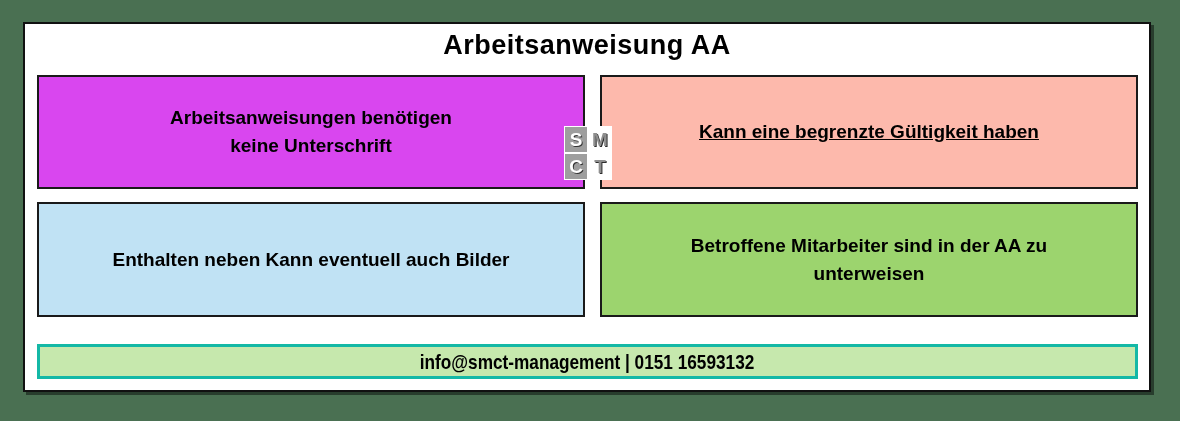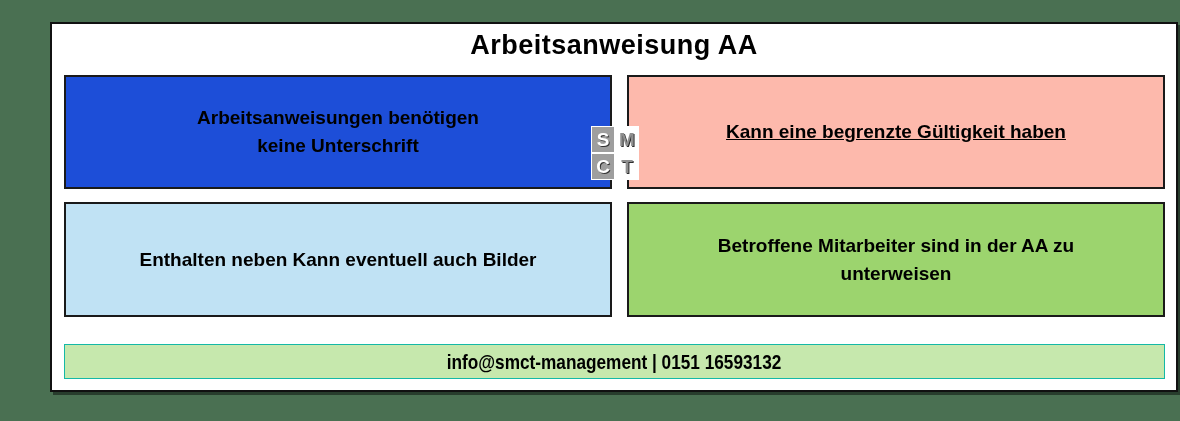--- a/index.html
+++ b/index.html
@@ -17,21 +17,20 @@
   }
   #panel {
     position: absolute;
     left: 23px;
     top: 22px;
     width: 1124px;
     height: 366px;
     background: #ffffff;
     border: 2px solid #111111;
     box-shadow: 3px 3px 0 rgba(0,0,0,0.45);
-    margin-left: 27px;
   }
   .title {
     position: absolute;
     left: 0;
     top: 6px;
     width: 100%;
     text-align: center;
     font-size: 27px;
     font-weight: bold;
     color: #000000;
@@ -57,21 +56,21 @@
   #box-tl { left: 12px; top: 51px;  width: 548px; height: 114px; }
   #box-tr { left: 575px; top: 51px; width: 538px; height: 114px; }
   #box-bl { left: 12px; top: 178px; width: 548px; height: 115px; }
   #box-br { left: 575px; top: 178px; width: 538px; height: 115px; }
   #footer-bar {
     position: absolute;
     left: 12px;
     top: 320px;
     width: 1101px;
     height: 35px;
-    border: 1px solid #14b8a6;
+    border: 3px solid #14b8a6;
     display: flex;
     align-items: center;
     justify-content: center;
     box-sizing: border-box;
   }
   #footer-bar .footer-label {
     font-size: 21px;
     font-weight: bold;
     color: #000000;
     display: inline-block;
@@ -115,21 +114,21 @@
   }
 </style>
 </head>
 <body>
 
 <div id="stage" style="background-color: rgb(74, 112, 82);">
   <div id="panel" style="background-color: rgb(255, 255, 255);">
 
     <div class="title">Arbeitsanweisung AA</div>
 
-    <div class="box" id="box-tl" style="background-color: #1d4ed8;">
+    <div class="box" id="box-tl" style="background-color: #d946ef;">
       <span class="box-label">Arbeitsanweisungen benötigen
 keine Unterschrift</span>
     </div>
 
     <div class="box" id="box-tr" style="background-color: rgb(253, 185, 172); text-decoration: underline;">
       <span class="box-label">Kann eine begrenzte Gültigkeit haben</span>
     </div>
 
     <div class="box" id="box-bl" style="background-color: rgb(192, 226, 244);">
       <span class="box-label">Enthalten neben Kann eventuell auch Bilder</span>

